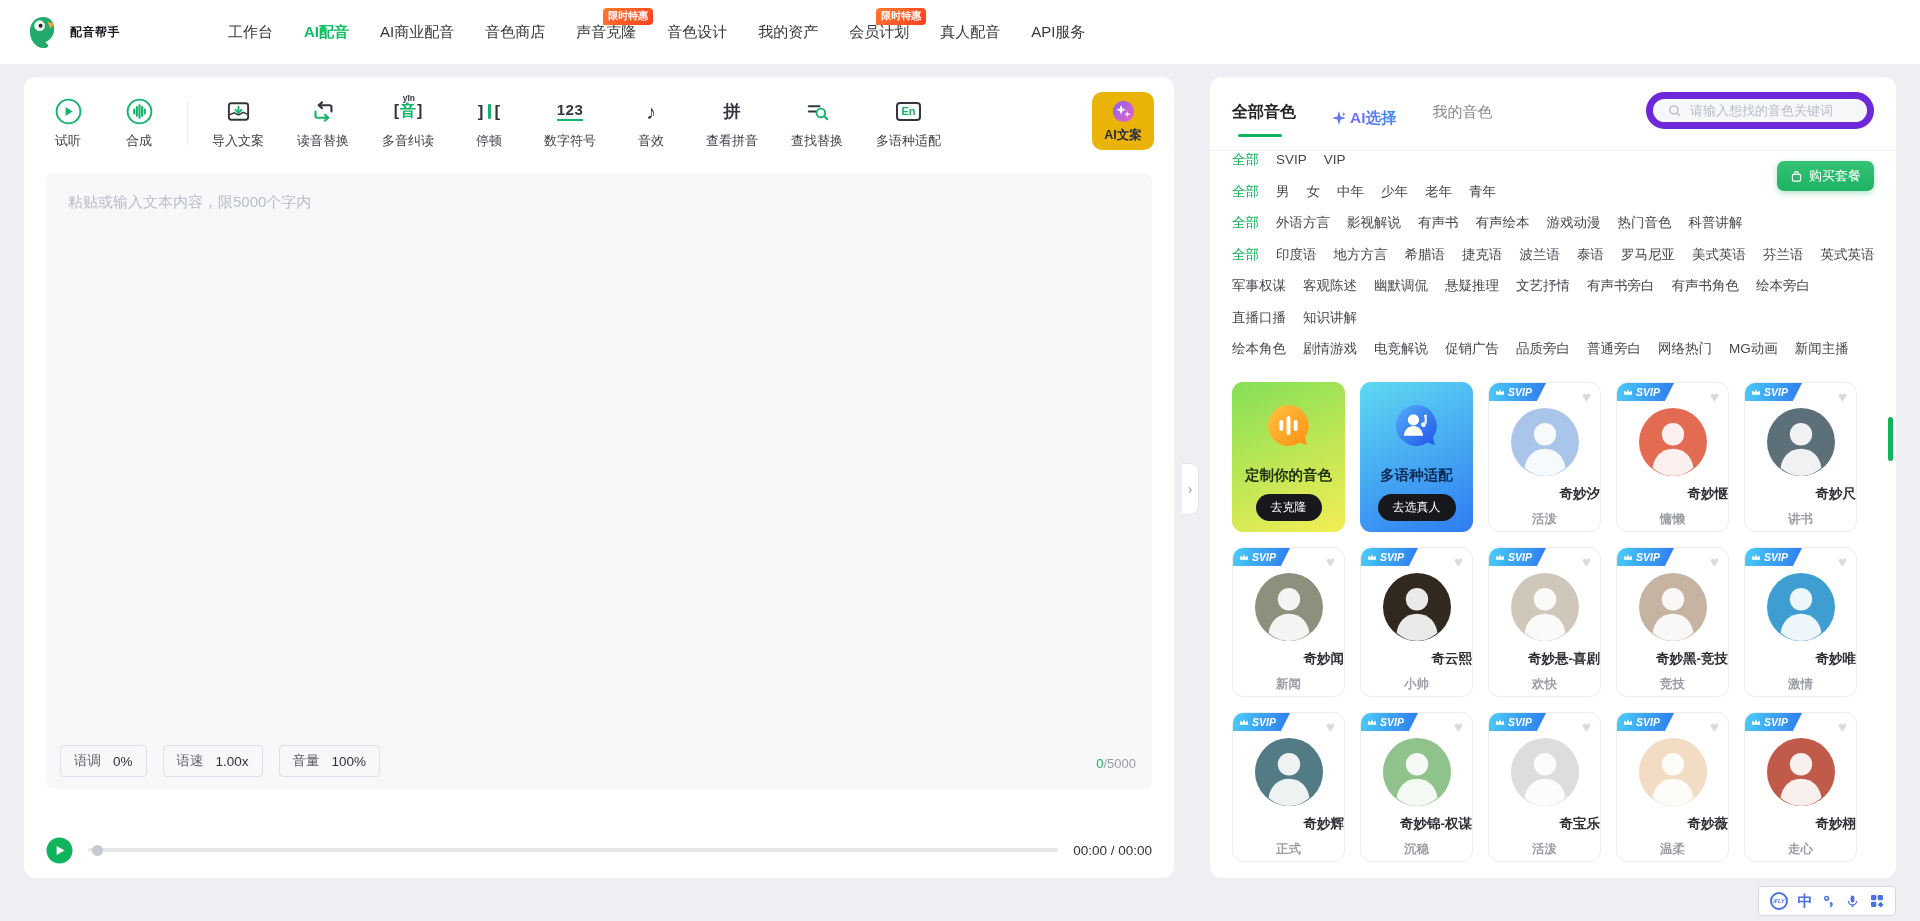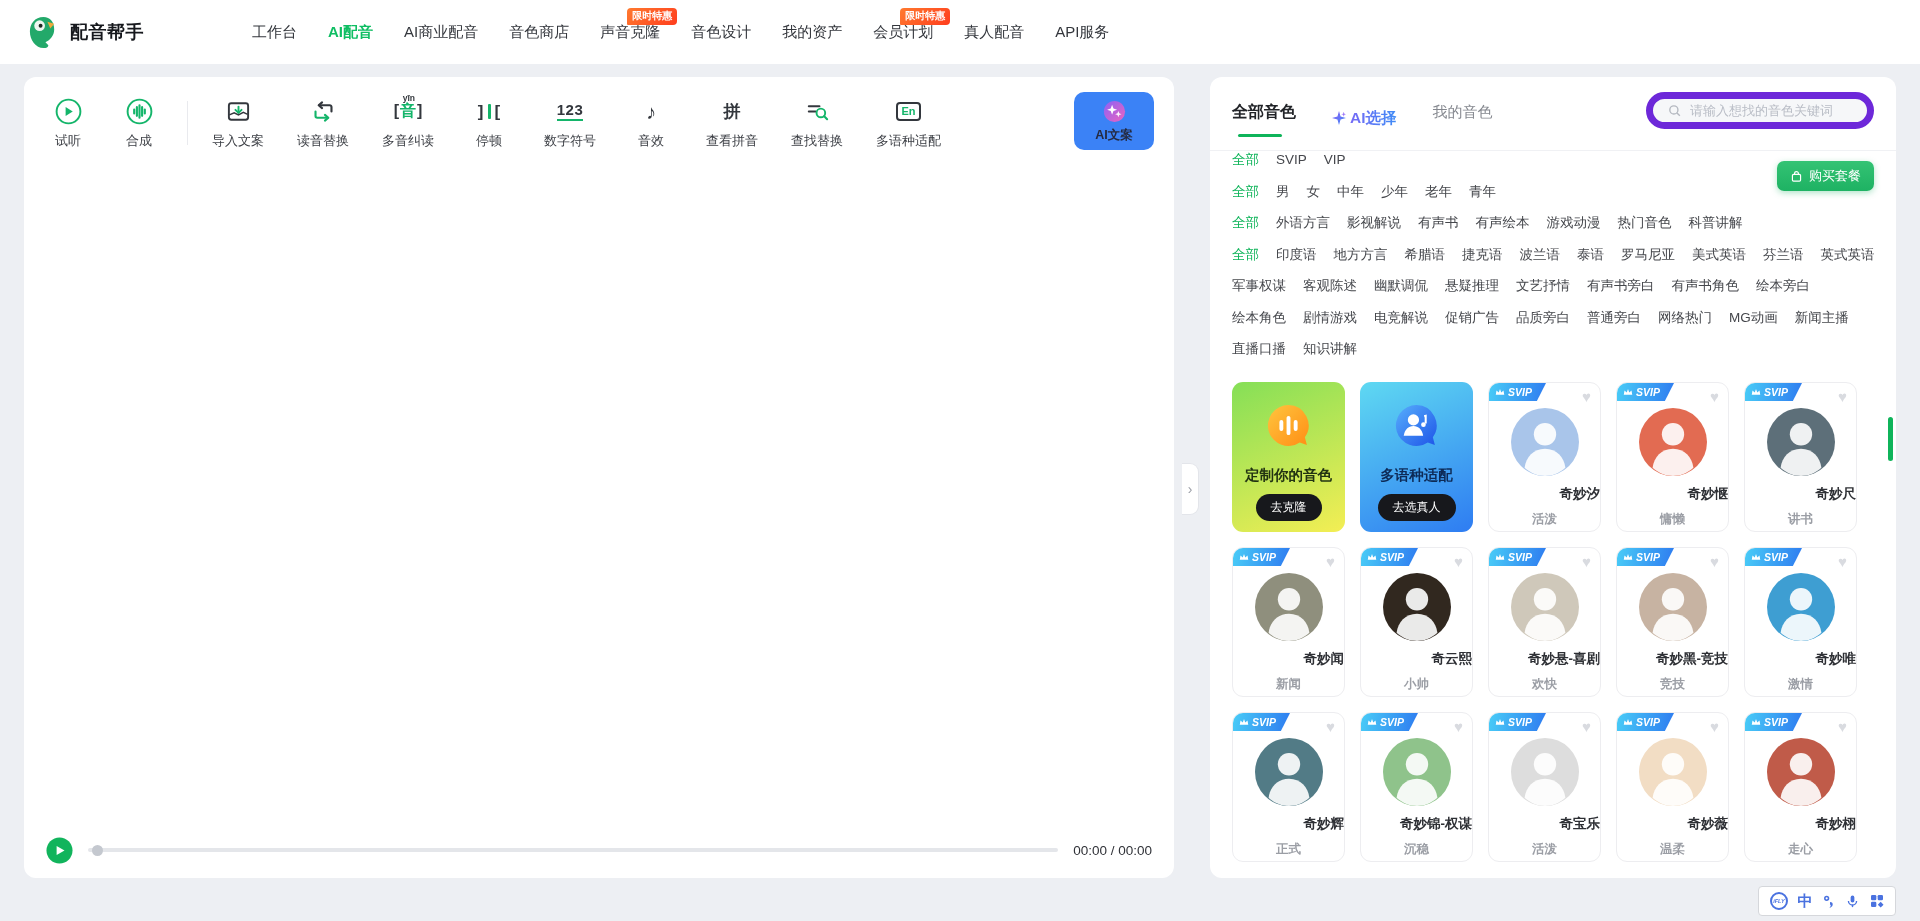--- a/index.html
+++ b/index.html
@@ -2,21 +2,21 @@
 <html><head>
 <meta charset="utf-8">
 <style>
   * { margin:0; padding:0; box-sizing:border-box; }
   html,body { width:1920px; height:921px; overflow:hidden; }
   body { background:#edeff3; font-family:"Liberation Sans","DejaVu Sans",sans-serif; color:#2b2d33; position:relative; }
 
   
   .navbar { position:absolute; top:0; left:0; width:1920px; height:64px; background:#fff; display:flex; align-items:center; padding:0 26px; }
   .brand { display:flex; align-items:center; gap:9px; }
-  .brand-name { font-size:18px; font-weight:700; color:#16181d; letter-spacing:.5px; }
+  .brand-name { font-size:12px; font-weight:700; color:#16181d; letter-spacing:.5px; }
   .nav-items { display:flex; align-items:center; gap:31px; margin-left:108px; }
   .nav-item { position:relative; font-size:15px; color:#33363c; cursor:pointer; white-space:nowrap; }
   .nav-item.active { color:#0fbe63; font-weight:600; }
   .nav-badge { position:absolute; top:-15px; left:27px; font-size:10px; color:#fff; background:linear-gradient(135deg,#ff7a2f,#ff3d1d); padding:1.5px 5px; border-radius:4px 4px 4px 1px; font-weight:600; }
   .nav-right { margin-left:auto; display:flex; align-items:center; gap:20px; }
   .pill-btn { height:37px; border-radius:19px; display:flex; align-items:center; gap:7px; padding:0 21px; color:#fff; font-size:14.5px; cursor:pointer; border:none; }
   .contact-btn { background:#0da25c; }
   .login-btn  { background:#10b45b; padding:0 28px; font-weight:600; }
   .gift { display:flex; cursor:pointer; }
 
@@ -42,21 +42,21 @@
   .ic-poly b { color:#14b56a; font-weight:700; padding:0 1px; }
   .ic-poly i { position:absolute; top:-8px; left:9px; font-style:normal; font-size:8.5px; color:#33373d; font-weight:700; letter-spacing:0; }
   .ic-pause { font-size:17px; font-weight:700; color:#33373d; display:flex; align-items:center; }
   .ic-pause b { display:inline-block; width:3px; height:15px; background:#14b56a; margin:0 4px; border-radius:1px; }
   .ic-123 { font-size:15px; font-weight:700; color:#33373d; border-bottom:2.5px solid #14b56a; line-height:1.1; letter-spacing:.5px; }
   .ic-note { position:relative; font-size:20px; color:#33373d; line-height:1; }
   .ic-note::before { content:''; position:absolute; left:-2px; bottom:0; width:10px; height:10px; border-radius:50%; background:#b9ecd2; z-index:-1; }
   .ic-pin { font-size:17px; font-weight:700; color:#33373d; }
   .ic-en { font-size:11px; font-weight:700; color:#14b56a; border:2px solid #33373d; border-radius:4px; padding:1px 3px; line-height:1.2; }
 
-  .ai-copy-box { position:absolute; top:15px; right:20px; width:80px; height:58px; background:#3b82f6; border-radius:10px; display:flex; flex-direction:column; align-items:center; justify-content:center; gap:3px; cursor:pointer; }
+  .ai-copy-box { position:absolute; top:15px; right:20px; width:62px; height:58px; background:#eab308; border-radius:10px; display:flex; flex-direction:column; align-items:center; justify-content:center; gap:3px; cursor:pointer; }
   .ai-copy-label { font-size:12.5px; font-weight:700; color:#252a40; }
 
   
   .text-box { position:absolute; top:96px; left:22px; right:22px; height:616px; background:#f7f8fa; border-radius:8px; }
   .text-box textarea { width:100%; height:calc(100% - 62px); background:transparent; border:none; outline:none; resize:none; padding:20px 22px; font-size:15px; font-family:inherit; color:#333; }
   .text-box textarea::placeholder { color:#b9bdc4; }
   .ctrl-row { position:absolute; left:14px; bottom:12px; display:flex; gap:16px; }
   .ctrl-box { display:flex; align-items:center; gap:12px; border:1px solid #dcdfe5; border-radius:4px; padding:6px 13px; font-size:13.5px; cursor:pointer; background:transparent; }
   .ctrl-label { color:#5d6066; }
   .ctrl-value { color:#2f3136; }
@@ -248,20 +248,38 @@
               </linearGradient>
             </defs>
             <circle cx="13" cy="13" r="11" fill="url(#aig)"></circle>
             <path d="M10.5 6l1.4 3.8 3.8 1.4-3.8 1.4-1.4 3.8-1.4-3.8-3.8-1.4 3.8-1.4z" fill="#fff"></path>
             <path d="M17 12.5l.9 2.4 2.4.9-2.4.9-.9 2.4-.9-2.4-2.4-.9 2.4-.9z" fill="#fff" opacity=".92"></path>
           </svg>
       </span>
       <span class="ai-copy-label">AI文案</span>
     </div>
 
+    <div class="text-box">
+      <textarea placeholder="粘贴或输入文本内容，限5000个字内" style=""></textarea>
+      <div class="ctrl-row">
+          <div class="ctrl-box">
+            <span class="ctrl-label">语调</span>
+            <span class="ctrl-value">0%</span>
+          </div>
+          <div class="ctrl-box">
+            <span class="ctrl-label">语速</span>
+            <span class="ctrl-value">1.00x</span>
+          </div>
+          <div class="ctrl-box">
+            <span class="ctrl-label">音量</span>
+            <span class="ctrl-value">100%</span>
+          </div>
+        </div>
+      <div class="char-counter"><b>0</b><span>/5000</span></div>
+    </div>
 
     <div class="player">
       <span class="play-btn">
         <svg width="27" height="27" viewBox="0 0 28 28">
             <circle cx="14" cy="14" r="13.5" fill="#11b45c"></circle>
             <path d="M11 9.3l8.2 4.7-8.2 4.7z" fill="#fff"></path>
           </svg>
       </span>
       <div class="slider">
         <span class="slider-knob"></span>
@@ -361,33 +379,33 @@
           <span class="filter-item">军事权谋</span>
           <span class="filter-item">客观陈述</span>
           <span class="filter-item">幽默调侃</span>
           <span class="filter-item">悬疑推理</span>
           <span class="filter-item">文艺抒情</span>
           <span class="filter-item">有声书旁白</span>
           <span class="filter-item">有声书角色</span>
           <span class="filter-item">绘本旁白</span>
         </div>
         <div class="filter-row">
+          <span class="filter-item">直播口播</span>
+          <span class="filter-item">知识讲解</span>
+        </div>
+        <div class="filter-row">
           <span class="filter-item">绘本角色</span>
           <span class="filter-item">剧情游戏</span>
           <span class="filter-item">电竞解说</span>
           <span class="filter-item">促销广告</span>
           <span class="filter-item">品质旁白</span>
           <span class="filter-item">普通旁白</span>
           <span class="filter-item">网络热门</span>
           <span class="filter-item">MG动画</span>
           <span class="filter-item">新闻主播</span>
-        </div>
-        <div class="filter-row">
-          <span class="filter-item">直播口播</span>
-          <span class="filter-item">知识讲解</span>
         </div>
       </div>
 
     <div class="voice-grid">
         <div class="card promo" style="background: linear-gradient(155deg, rgb(133, 223, 87), rgb(244, 238, 84));">
           <div class="promo-icon"><svg width="47" height="47" viewBox="0 0 46 46">
               <defs>
                 <linearGradient id="og1" x1="0" y1="0" x2="1" y2="1">
                   <stop offset="0" stop-color="#ffc53e"></stop>
                   <stop offset="1" stop-color="#ff8e15"></stop>

